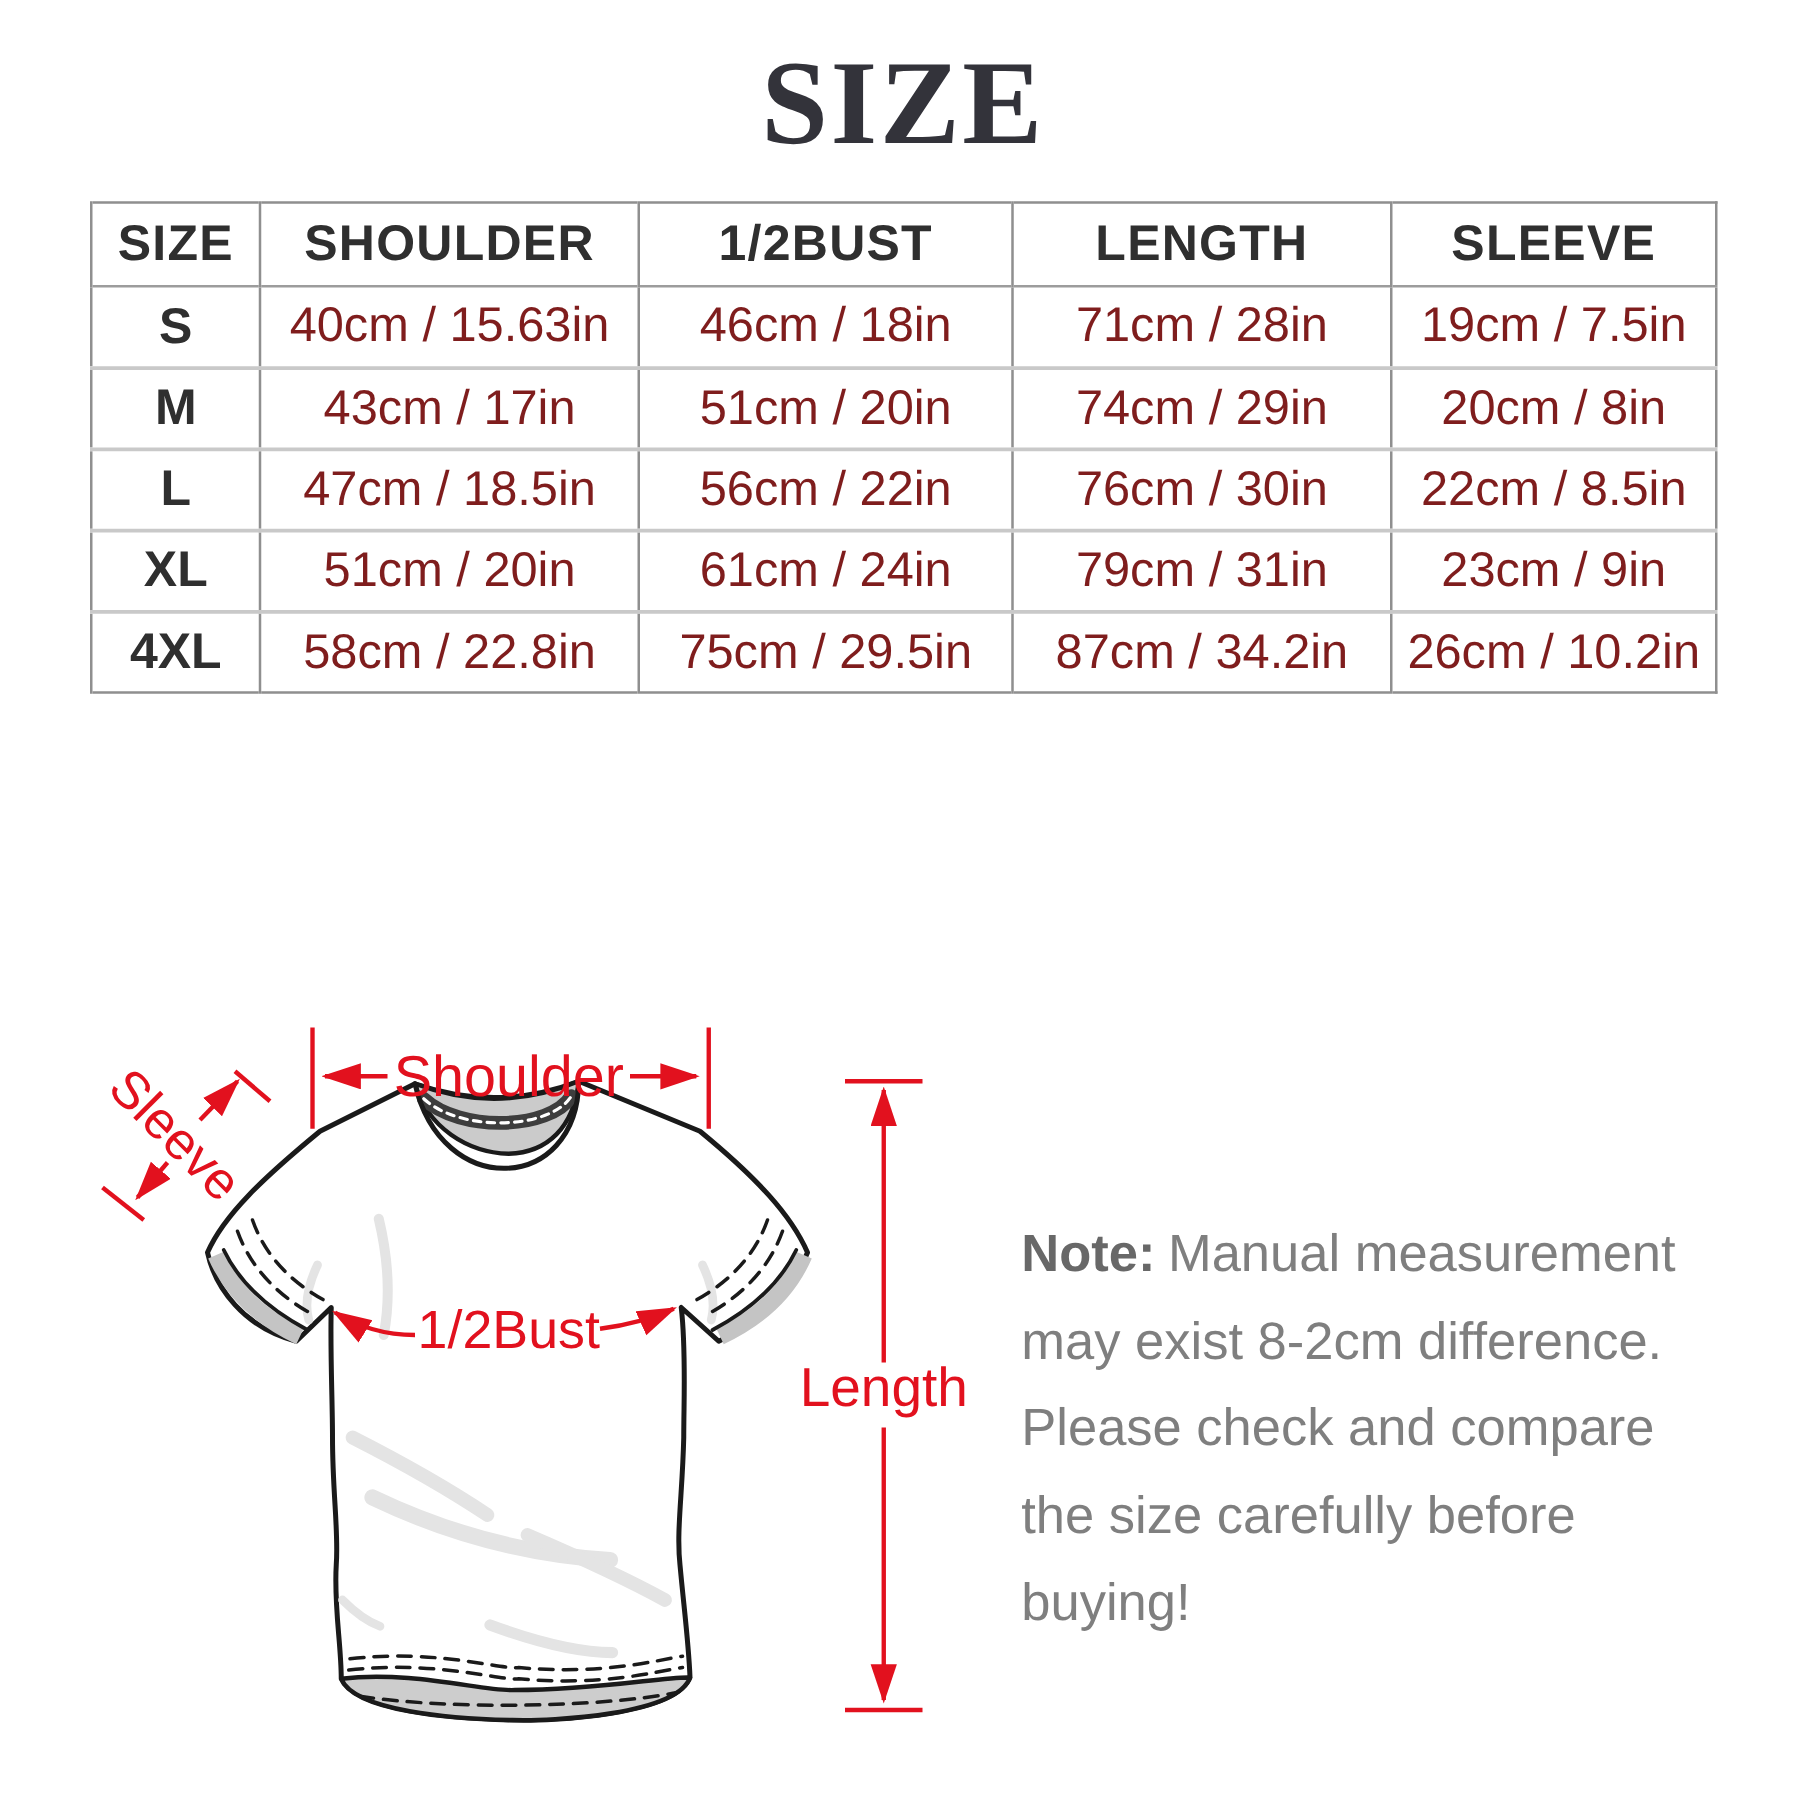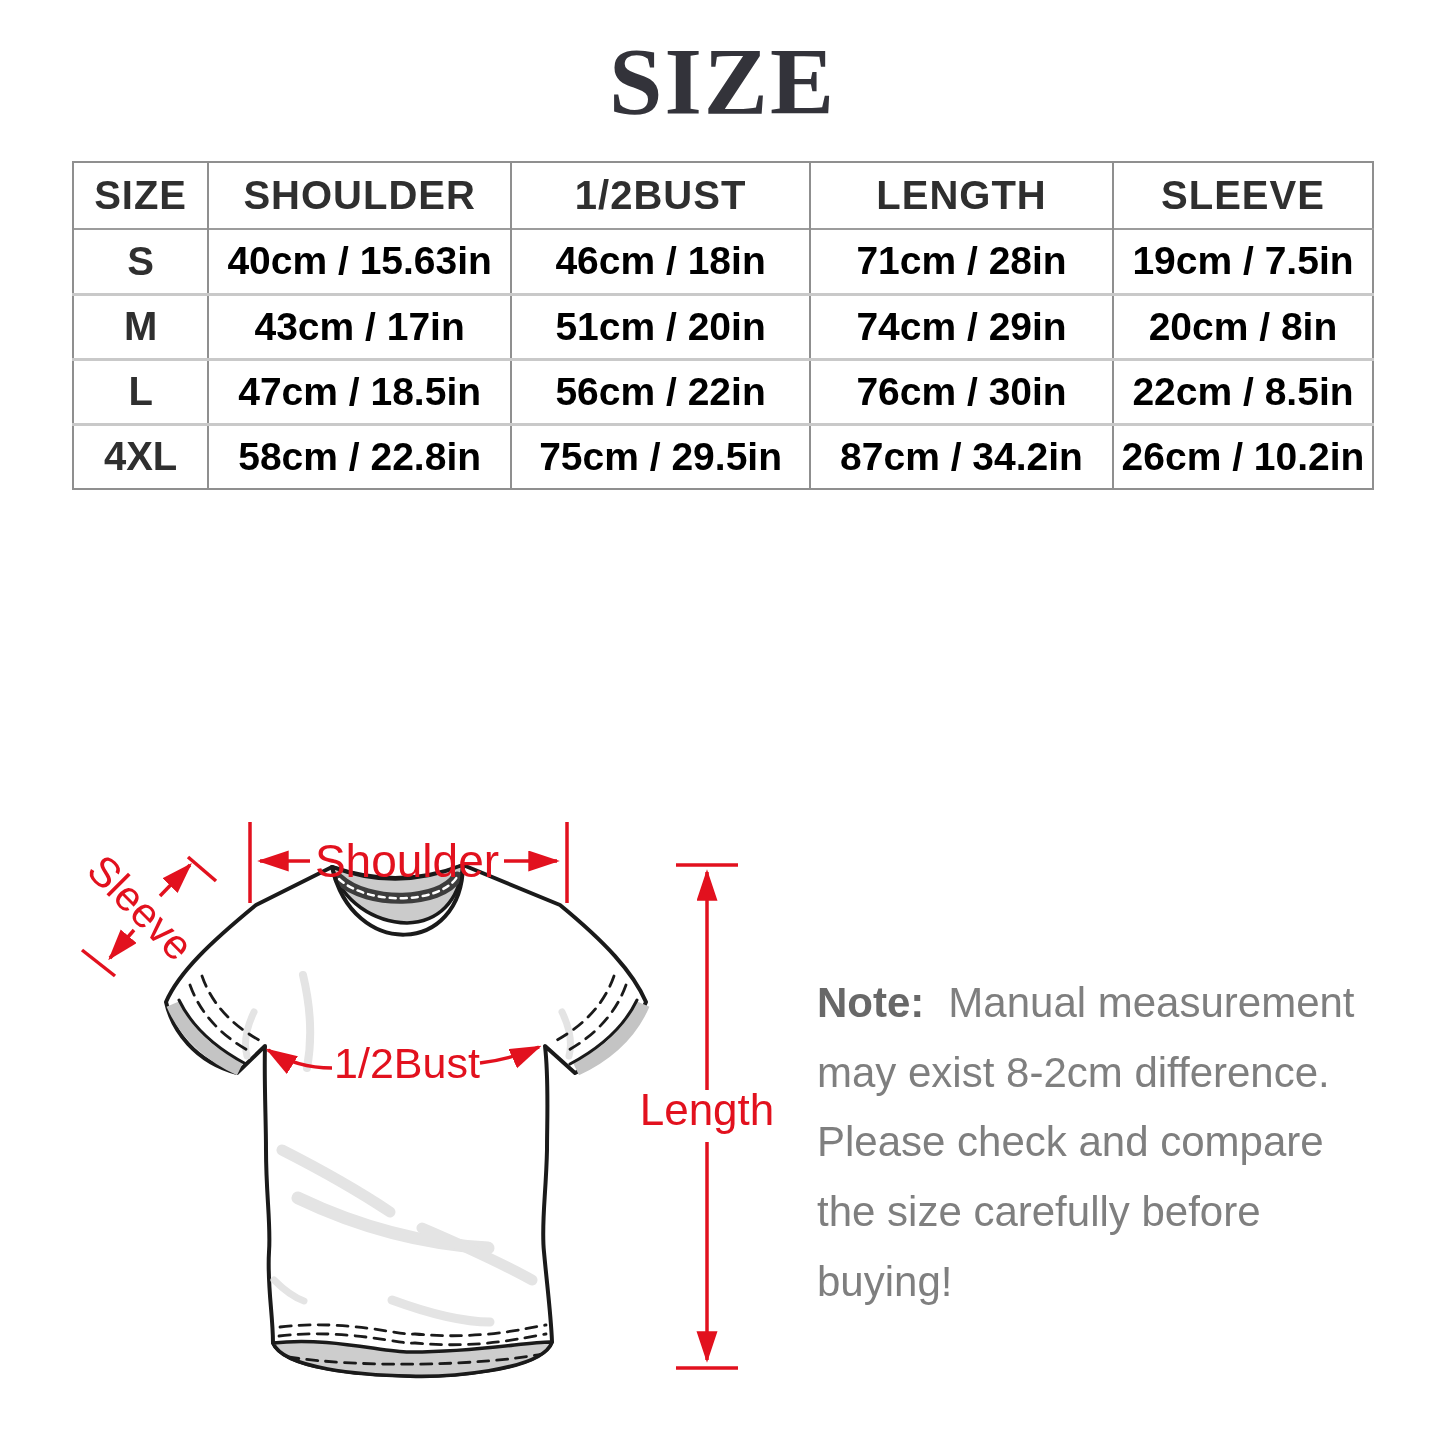--- a/index.html
+++ b/index.html
@@ -22,27 +22,27 @@
     border-left:2px solid #8f8f8f; text-align:center; vertical-align:middle;
     padding:0;
   }
   .size-table thead tr { height:67px; border-bottom:2px solid #9c9c9c; }
   .size-table tbody tr { height:65px; }
   .size-table tbody tr + tr { border-top:3px solid #c9c9c9; }
   .size-table th {
     font-size:40px; font-weight:700; color:#2f2f2f; letter-spacing:1px;
   }
   .size-table td.size-cell { font-size:40px; font-weight:700; color:#2f2f2f; }
-  .size-table td.val-cell  { font-size:39px; font-weight:700; color:#000000; }
+  .size-table td.val-cell  { font-size:39px; font-weight:400; color:#7f1d1d; }
   .diagram { position:absolute; left:60px; top:780px; width:730px; height:645px; }
   .note {
     position:absolute; left:817px; top:968px; width:548px; margin:0;
     font-size:42px; line-height:1.66; color:#7f7f7f;
   }
-  .note-label { font-weight:700; color:#686868; margin-right:24px; }
+  .note-label { font-weight:700; color:#686868; margin-right:10px; }
   .ann-text { font-family:"Liberation Sans", sans-serif; }
 </style>
 </head>
 <body>
 
 <div class="page">
 
   <h1 class="page-title">SIZE</h1>
 
   <table class="size-table">
@@ -76,20 +76,27 @@
         <td class="val-cell">51cm / 20in</td>
         <td class="val-cell">74cm / 29in</td>
         <td class="val-cell">20cm / 8in</td>
       </tr>
       <tr>
         <td class="size-cell">L</td>
         <td class="val-cell">47cm / 18.5in</td>
         <td class="val-cell">56cm / 22in</td>
         <td class="val-cell">76cm / 30in</td>
         <td class="val-cell">22cm / 8.5in</td>
+      </tr>
+      <tr>
+        <td class="size-cell">XL</td>
+        <td class="val-cell">51cm / 20in</td>
+        <td class="val-cell">61cm / 24in</td>
+        <td class="val-cell">79cm / 31in</td>
+        <td class="val-cell">23cm / 9in</td>
       </tr>
       <tr>
         <td class="size-cell">4XL</td>
         <td class="val-cell">58cm / 22.8in</td>
         <td class="val-cell">75cm / 29.5in</td>
         <td class="val-cell">87cm / 34.2in</td>
         <td class="val-cell">26cm / 10.2in</td>
       </tr>
     </tbody>
   </table>

